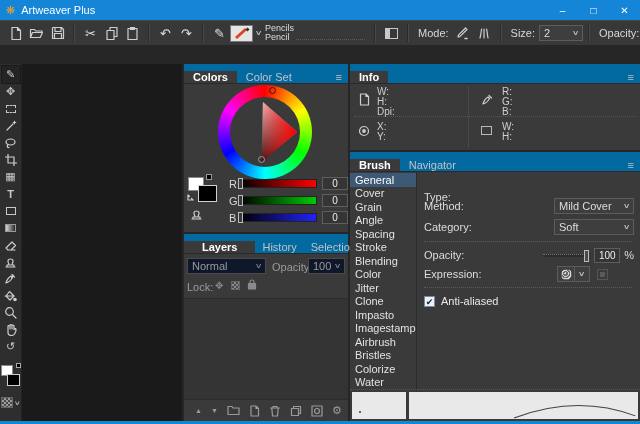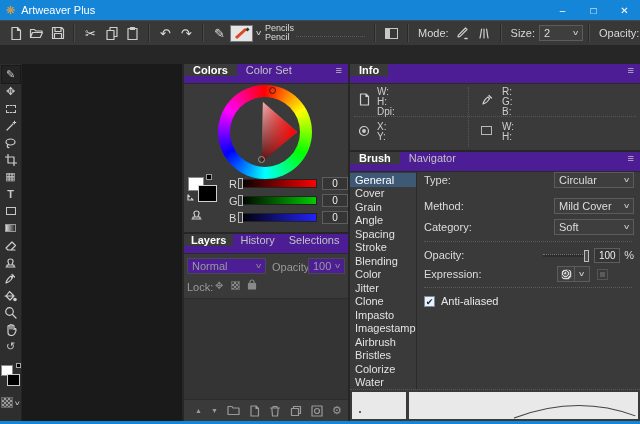--- a/index.html
+++ b/index.html
@@ -21,25 +21,25 @@
   .menubar{height:19px;background:#2b2b2b;display:flex;align-items:center;padding-left:4px}
   .menu-item{padding:0 9px;color:#e8e8e8}
 
   
   .toolbar{height:25px;background:#383838;border-top:1px solid #464646;display:flex;align-items:center;padding:0 5px}
   .tb-btn{width:21px;height:20px;display:flex;align-items:center;justify-content:center;color:#dcdcdc;font-size:13px;flex:none}
   .tb-sep{width:0;height:18px;border-left:1px solid #2a2a2a;border-right:1px solid #4a4a4a;margin:0 5px;flex:none}
   .tb-label{color:#d8d8d8;margin:0 4px;flex:none}
   .dd{display:flex;align-items:center;justify-content:space-between;height:16px;background:#3e3e3e;border:1px solid #5c5c5c;padding:0 4px;gap:4px;flex:none}
   .dd .chev{font-size:7px;color:#c8c8c8;transform:scaleX(1.5)}
-  .dd.disabled{color:#9a9a9a;border-color:#4a4a4a;background:#4c1d95}
+  .dd.disabled{color:#9a9a9a;border-color:#4a4a4a;background:#0f172a}
   .dd.disabled .chev{color:#8a8a8a}
   .preview-thumb{width:23px;height:17px;background:#e5e5e5;border:1px solid #777;display:flex;align-items:center;justify-content:center;flex:none}
   .preset{width:104px;font-size:9px;line-height:9px;color:#dcdcdc;flex:none}
-  .preset .row2{display:flex;align-items:center}
+  .preset .row2{display:flex;align-items:flex-end}
   .dotfill{flex:1;border-bottom:1px dotted #5a5a5a;margin:0 4px 2px 6px}
   .panel-toggle{width:13px;height:11px;border:1px solid #c8c8c8;position:relative;flex:none}
   .panel-toggle::before{content:"";position:absolute;left:0;top:0;bottom:0;width:4px;background:#c8c8c8}
 
   
   .main{position:absolute;top:64px;left:0;width:640px;height:357px;display:flex;background:#262626}
 
   
   .palette{width:22px;background:#2e2e2e;border-right:1px solid #232323;display:flex;flex-direction:column;align-items:center;padding-top:2px;flex:none}
   .tool{width:18px;height:17px;display:flex;align-items:center;justify-content:center;color:#c8c8c8;font-size:11px;flex:none}
@@ -55,21 +55,21 @@
   .pattern-chip{width:12px;height:11px;border:1px solid #666;background:repeating-conic-gradient(#9a9a9a 0% 25%,#4a4a4a 0% 50%) 0 0/4px 4px}
   .mini-chev{font-size:6px;color:#bbb;transform:scaleX(1.6)}
 
   .canvas{flex:1;background:#1a1a1a}
 
   
   .col{display:flex;flex-direction:column;gap:2px;margin-left:2px}
   .col1{width:164px;flex:none}
   .col2{width:290px;flex:none}
   .panel{background:#3a3a3a;display:flex;flex-direction:column}
-  .tabs{height:20px;background:#4c1d95;display:flex;align-items:flex-start;border-bottom:1px solid #2a2a2a;flex:none}
+  .tabs{height:20px;background:#0369a1;display:flex;align-items:flex-end;border-bottom:1px solid #2a2a2a;flex:none}
   .tab{padding:0 9px;display:flex;align-items:center;color:#c2c2c2}
   .tab.active{background:#3a3a3a;color:#fff;font-weight:bold}
   .tab-menu{margin-left:auto;padding:0 6px;display:flex;align-items:center;color:#c2c2c2;font-size:11px}
 
   
   .colors-panel{height:168px;flex:none}
   .colors-body{position:relative;flex:1}
   .wheel{position:absolute;left:34px;top:1px;width:94px;height:94px}
   .ring{position:absolute;inset:0;border-radius:50%;
     background:conic-gradient(#f00,#ff0 60deg,#0f0 120deg,#0ff 180deg,#00f 240deg,#f0f 300deg,#f00 360deg)}
@@ -380,21 +380,21 @@
             <span class="track" style="background:linear-gradient(to right,#000,#22f)">
                 <span class="handle"></span>
               </span>
             <span class="valbox">0</span>
           </div>
         </div>
       </section>
 
       <section class="panel layers-panel">
         <div class="tabs">
-          <span class="tab active" style="padding:0 7px">Layers</span>
+          <span class="tab active" style="padding:0 18px">Layers</span>
           <span class="tab" style="padding:0 7px">History</span>
           <span class="tab" style="padding:0 7px">Selections</span>
           <span class="tab-menu" style="padding:0 4px">
               <span>≡</span>
             </span>
         </div>
         <div class="layers-body">
           <span class="dd disabled" style="position:absolute;left:3px;top:4px;width:79px">
             <span>Normal</span>
             <span class="chev">∨</span>
@@ -518,26 +518,22 @@
             <span class="bcat">Jitter</span>
             <span class="bcat">Clone</span>
             <span class="bcat">Impasto</span>
             <span class="bcat">Imagestamp</span>
             <span class="bcat">Airbrush</span>
             <span class="bcat">Bristles</span>
             <span class="bcat">Colorize</span>
             <span class="bcat">Water</span>
           </div>
           <div class="brush-controls">
-            <div class="brow" style="top:0">
+            <div class="brow" style="top:17px">
               <span class="blab">Type:</span>
-              <span class="dd">
-                <span>Circular</span>
-                <span class="chev">∨</span>
-              </span>
             </div>
             <div class="brow" style="top:26px">
               <span class="blab">Method:</span>
               <span class="dd">
                 <span>Mild Cover</span>
                 <span class="chev">∨</span>
               </span>
             </div>
             <div class="brow" style="top:47px">
               <span class="blab">Category:</span>

